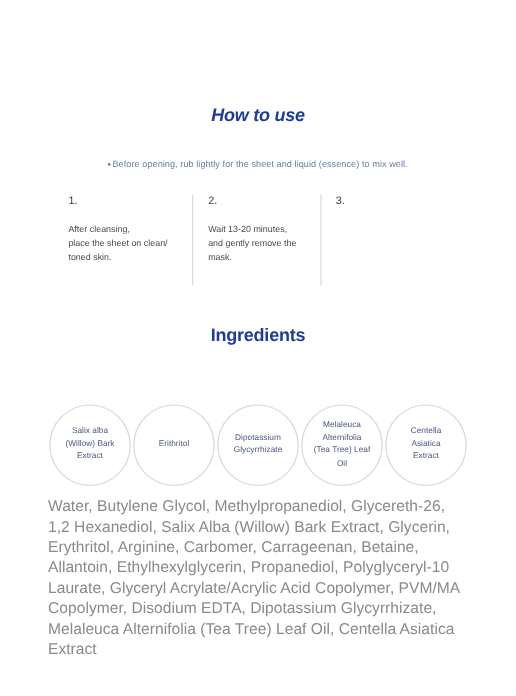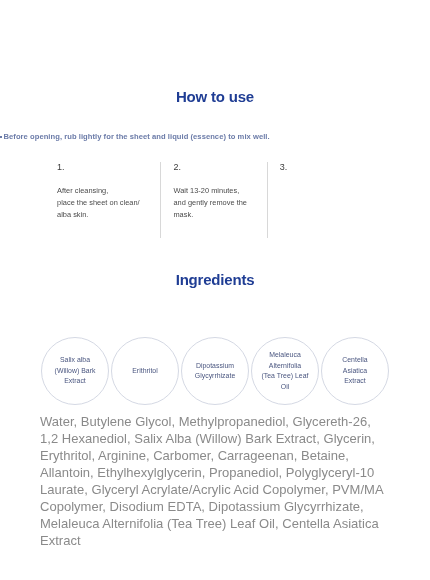--- a/index.html
+++ b/index.html
@@ -27,35 +27,35 @@
     position: absolute;
     left: 0;
     width: 430px;
     text-align: center;
     color: #1f3d94;
     font-weight: bold;
     font-size: 15px;
     letter-spacing: -0.2px;
     line-height: 18px;
   }
-  #howto-title { top: 88px; }
+  #howto-title { top: 88px; font-style: italic; }
   #ingredients-title { top: 271px; }
 
   
   .note {
     position: absolute;
     top: 131px;
     left: 0;
     width: 430px;
+    text-align: center;
     color: #6b7ba8;
     font-size: 7.6px;
     line-height: 11px;
     letter-spacing: 0.05px;
     white-space: nowrap;
-    font-weight: bold;
   }
   .note .bullet {
     display: inline-block;
     vertical-align: middle;
     width: 2px;
     height: 2px;
     background: #6b7ba8;
     margin-right: 1.5px;
     margin-bottom: 1px;
   }
@@ -145,21 +145,21 @@
 
   <div class="note">
     <span class="bullet"></span><span>Before opening, rub lightly for the sheet and liquid (essence) to mix well.</span>
   </div>
 
   <div class="steps">
     <div class="step">
       <div class="step-num">1.</div>
       <div class="step-body">After cleansing,
 place the sheet on clean/
-alba skin.</div>
+toned skin.</div>
     </div>
     <div class="step">
       <div class="step-num">2.</div>
       <div class="step-body">Wait 13-20 minutes,
 and gently remove the
 mask.</div>
     </div>
     <div class="step">
       <div class="step-num">3.</div>
     </div>

